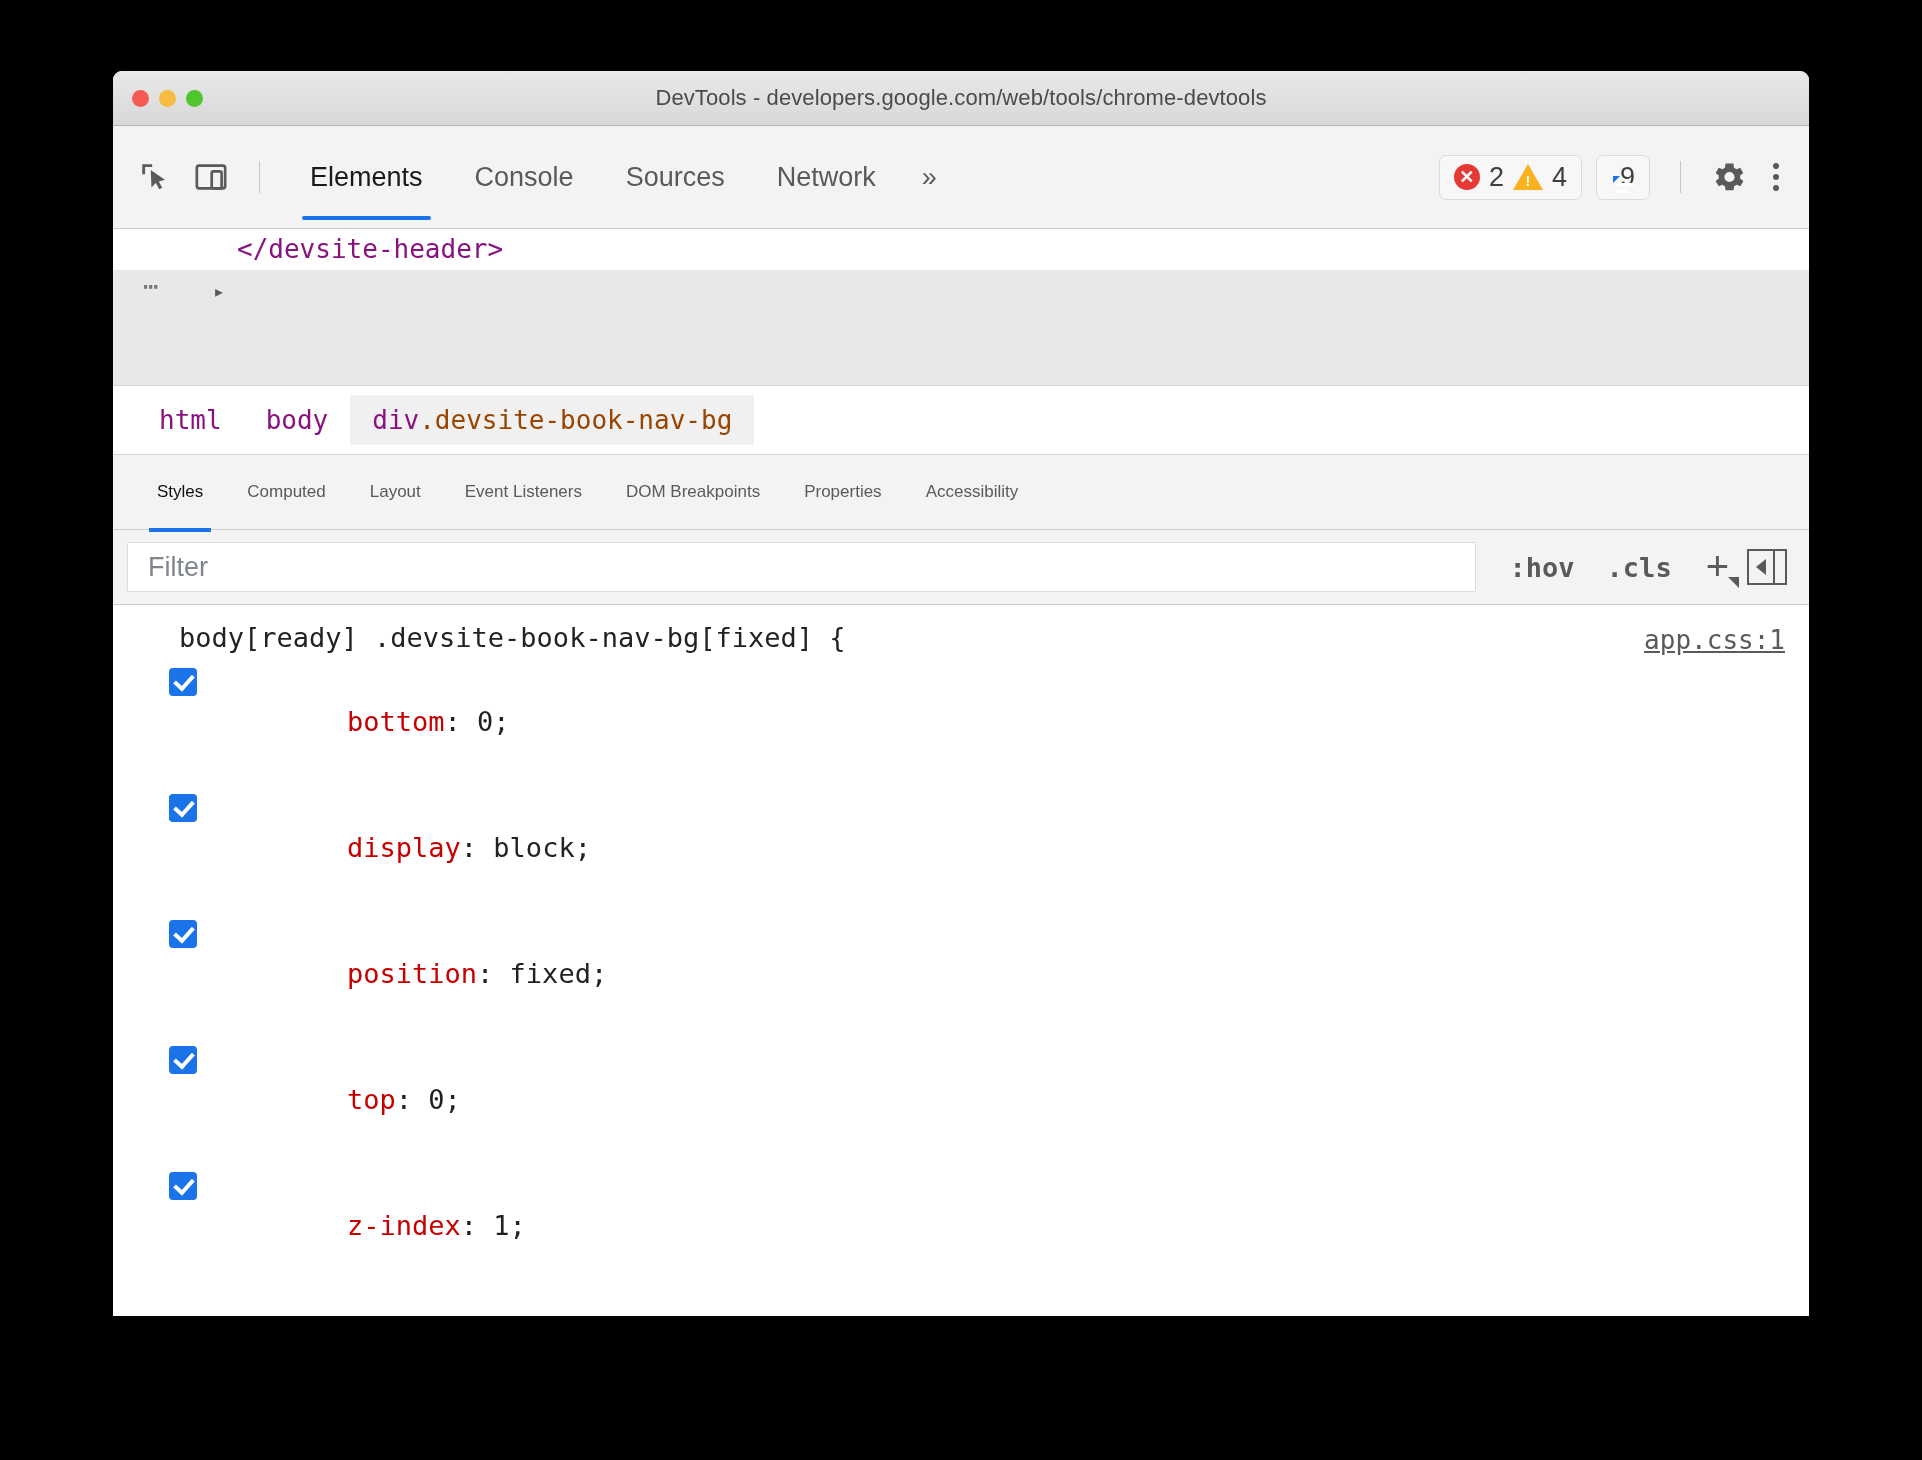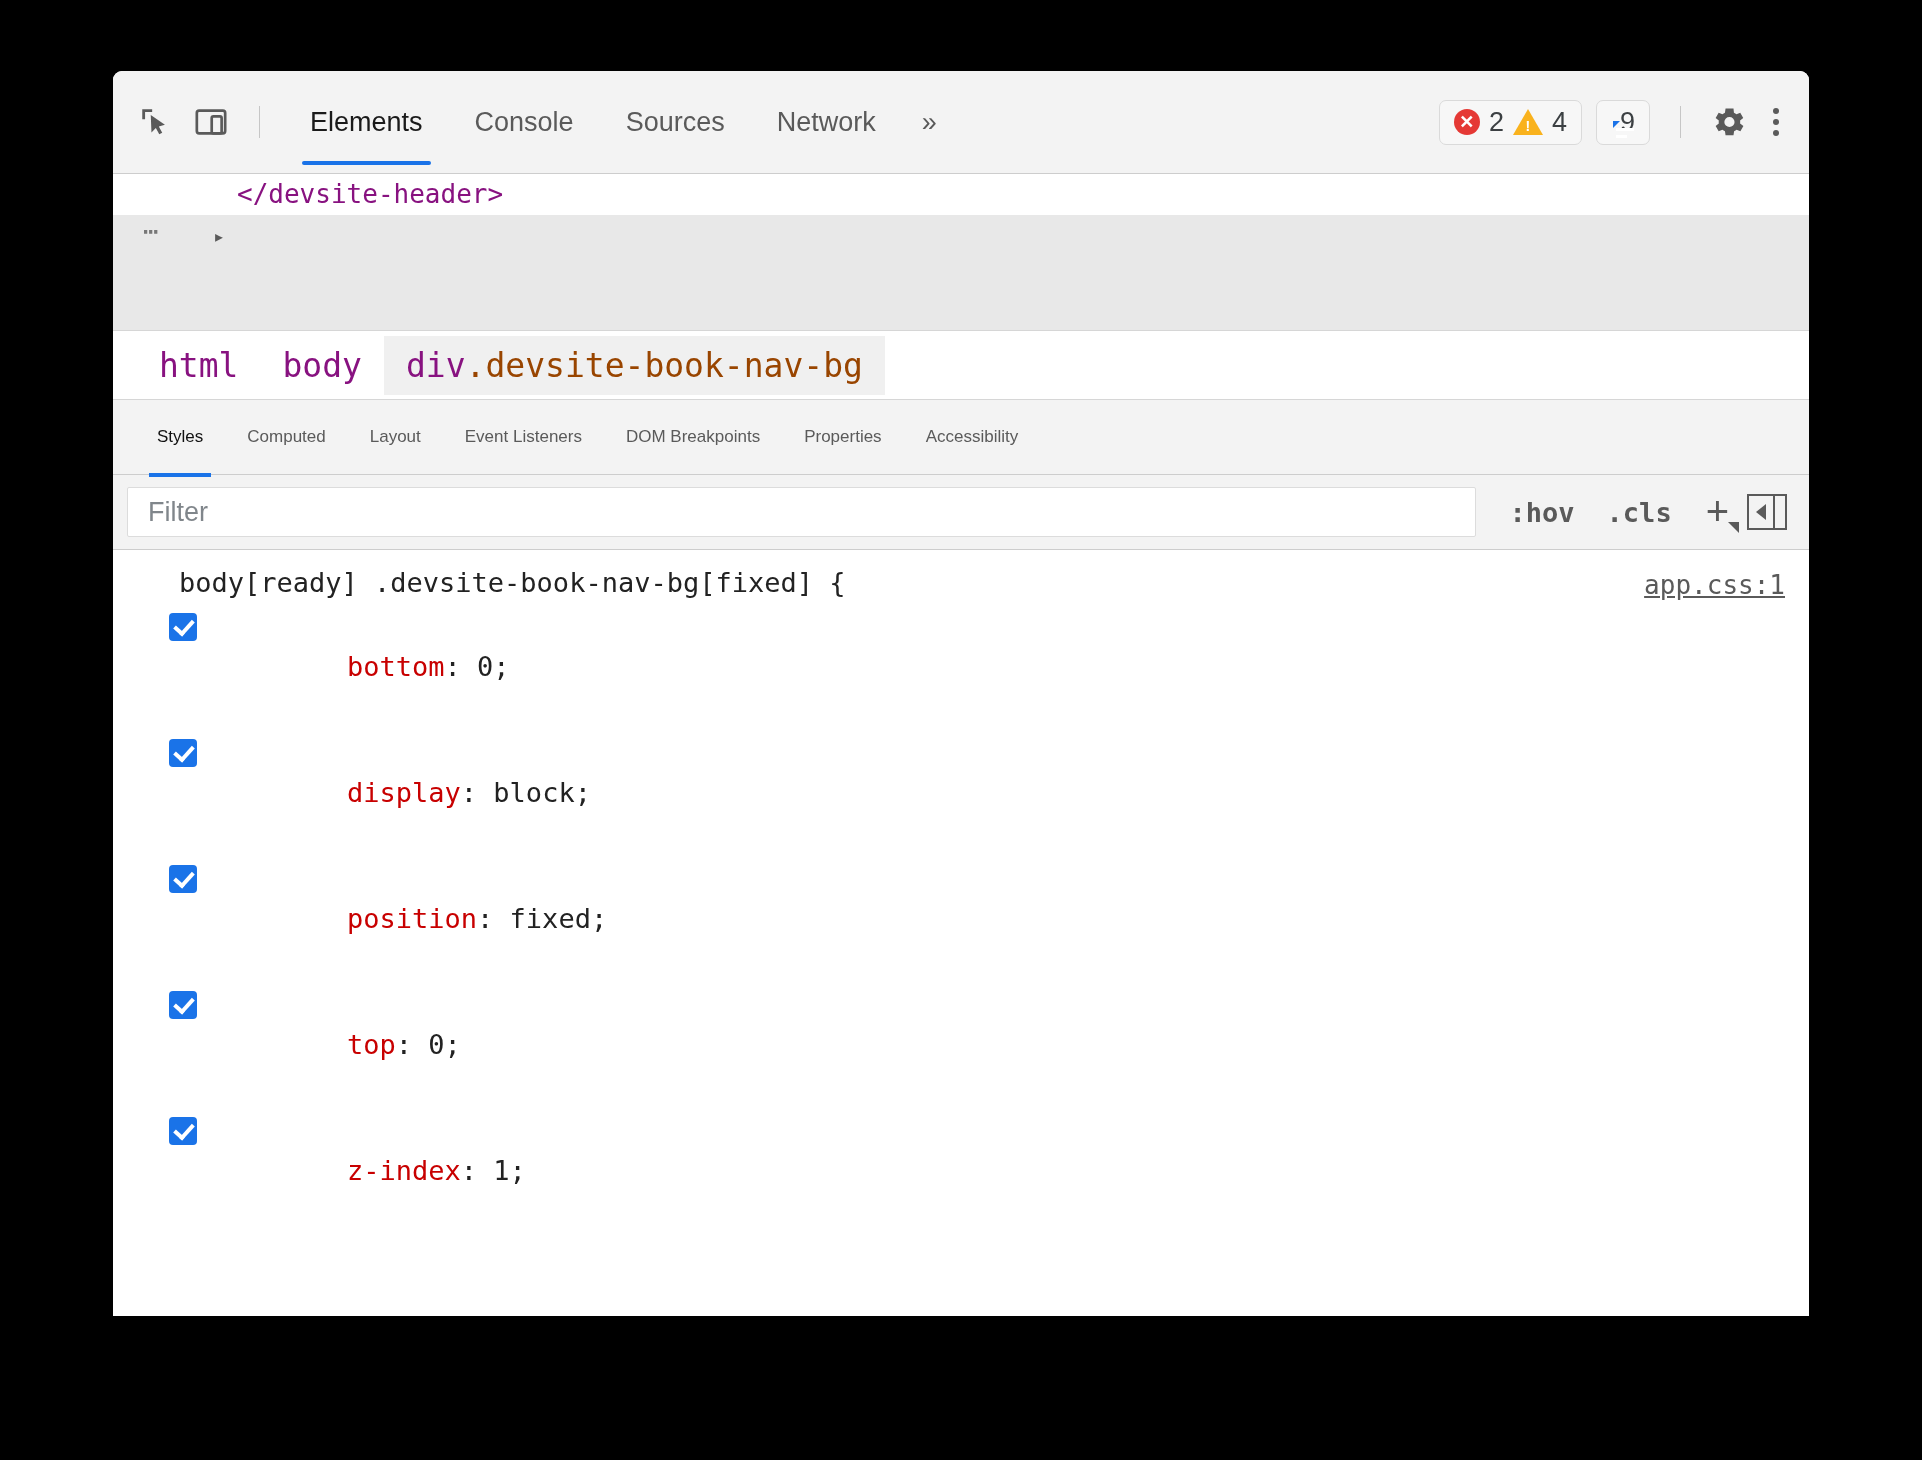--- a/index.html
+++ b/index.html
@@ -78,21 +78,21 @@
   }
   .dom .line{white-space:pre;padding-left:124px;position:relative;}
   .dom .line.sel{background:#e8e8e8;}
   .dots{position:absolute;left:30px;top:-4px;color:#777;letter-spacing:3px;font-size:26px;}
   .arrow{position:absolute;left:100px;top:1px;color:#5a5a5a;font-size:20px;}
   .tg{color:#881280;}
   
   .crumbs{
     height:68px;background:#fff;border-bottom:1px solid #d6d6d6;
     display:flex;align-items:center;font-family:"DejaVu Sans Mono",monospace;
-    font-size:33px;padding-left:24px;
+    font-size:26px;padding-left:24px;
   }
   .crumb{padding:10px 22px;color:#881280;cursor:pointer;white-space:nowrap;}
   .crumb.active{background:#f0f0f0;}
   .crumb .cls{color:#994500;}
   
   .stabs{
     height:74px;background:#f3f3f3;border-bottom:1px solid #cdcdcd;
     display:flex;align-items:center;padding-left:22px;
   }
   .stab{font-size:17px;color:#5a5a5a;padding:10px 22px;cursor:pointer;position:relative;}
@@ -143,20 +143,28 @@
     background:#1a73e8;cursor:pointer;
   }
   .cb:after{content:"";position:absolute;left:9px;top:3px;width:8px;height:15px;
     border:solid #fff;border-width:0 4px 4px 0;transform:rotate(42deg);}
 </style>
 </head>
 <body>
 
 <div class="window">
 
+  <div class="titlebar">
+    <div class="traffic">
+      <span class="dot red"></span>
+      <span class="dot yellow"></span>
+      <span class="dot green"></span>
+    </div>
+    <div class="title">DevTools - developers.google.com/web/tools/chrome-devtools</div>
+  </div>
 
   <div class="toolbar">
     <div class="tbtn">
       <svg width="34" height="34" viewBox="0 0 24 24">
         <path d="M3 3 h7 v2 H5 v5 H3z" fill="#5a5a5a"></path>
         <path d="M9 7 l10 7 -4.3 1.1 2.4 4.4 -2.1 1.1 -2.4-4.4 -3.1 3.2z" fill="#5a5a5a"></path>
       </svg>
     </div>
     <div class="tbtn">
       <svg width="34" height="34" viewBox="0 0 24 24">

